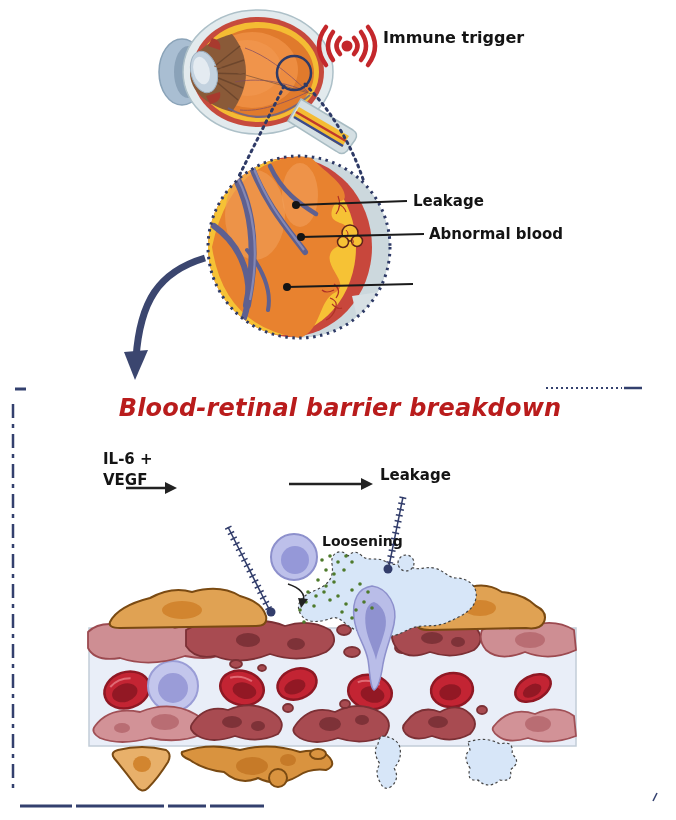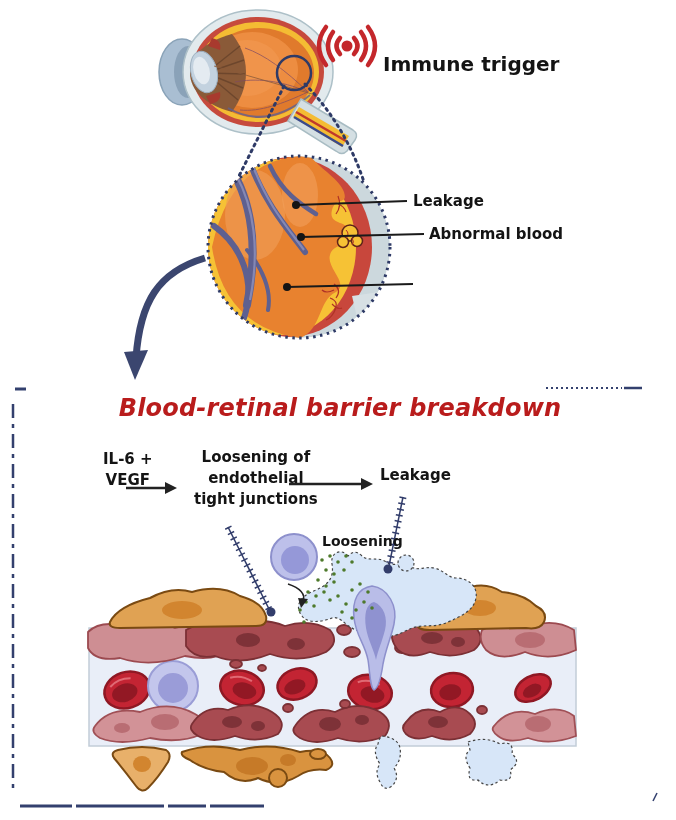--- a/index.html
+++ b/index.html
@@ -1,21 +1,21 @@
 <!DOCTYPE html>
 <html><head>
 <meta charset="utf-8">
 <style>
   html,body{margin:0;padding:0;background:#ffffff;}
   .canvas{position:relative;width:676px;height:820px;background:#ffffff;overflow:hidden;
           font-family:"DejaVu Sans","Liberation Sans",sans-serif;}
   .art{position:absolute;left:0;top:0;}
   .lbl{position:absolute;color:#141414;font-weight:bold;line-height:1.25;white-space:nowrap;}
-  .lbl span{display:block;text-align:center;}
-  #immune-label{left:383px;top:52px;font-size:20px;}
+  .lbl span{display:block;}
+  #immune-label{left:383px;top:28px;font-size:16px;}
   #callout-leakage{left:413px;top:192px;font-size:15px;}
   #callout-abnormal{left:429px;top:225px;font-size:15px;line-height:19px;}
   #callout-swelling{left:419px;top:275px;font-size:15px;line-height:19px;}
   #main-title{left:40px;top:393px;width:600px;text-align:center;font-size:24px;
               font-style:italic;font-weight:bold;color:#b91c1c;letter-spacing:.2px;white-space:nowrap;}
   #il6-label{left:67px;top:449px;font-size:15px;line-height:21px;margin-left:36px;}
   #loosening-label{left:194px;top:447px;font-size:15px;line-height:21px;}
   #leakage-flow-label{left:380px;top:466px;font-size:15px;}
   #cytokines-label{left:322px;top:533px;font-size:14px;}
 </style>
@@ -335,23 +335,18 @@
 </div>
 
 
 <div class="lbl" id="main-title">Blood-retinal barrier breakdown</div>
 
 <div class="lbl" id="il6-label">
   <span>IL-6 +</span>
   <span>VEGF</span>
 </div>
 
-<div class="lbl" id="loosening-label">
-  <span>Loosening of</span>
-  <span>endothelial</span>
-  <span>tight junctions</span>
+
+<div class="lbl" id="leakage-flow-label">Leakage</div>
+
+<div class="lbl" id="cytokines-label">Loosening</div>
+
 </div>
 
-<div class="lbl" id="leakage-flow-label">Leakage</div>
-
-<div class="lbl" id="cytokines-label">Loosening</div>
-
-</div>
-
 </body></html>

